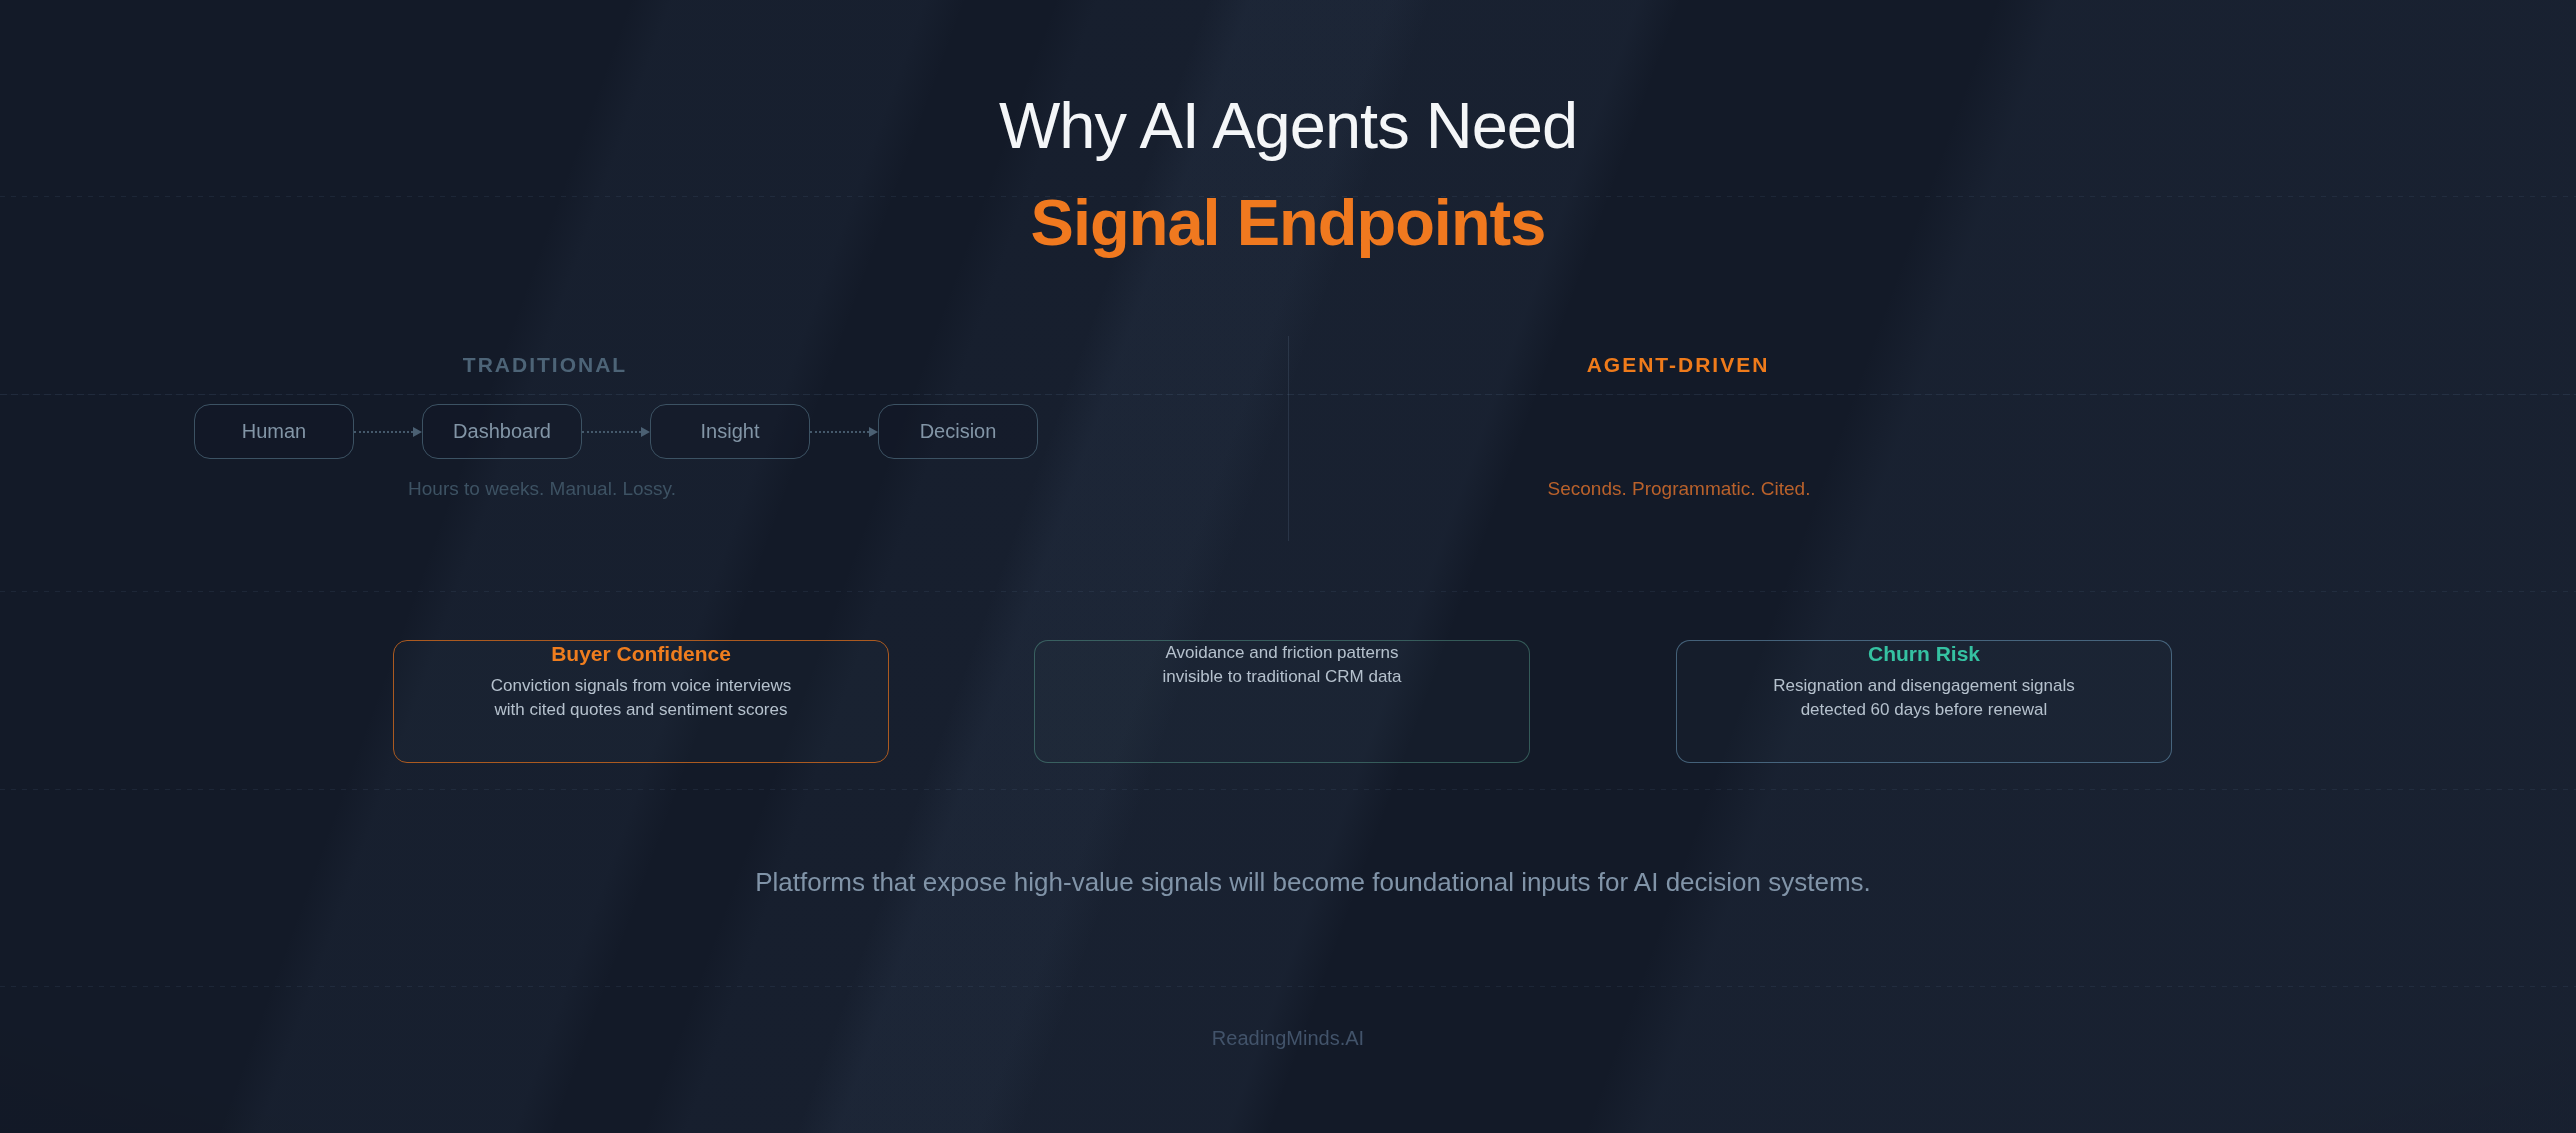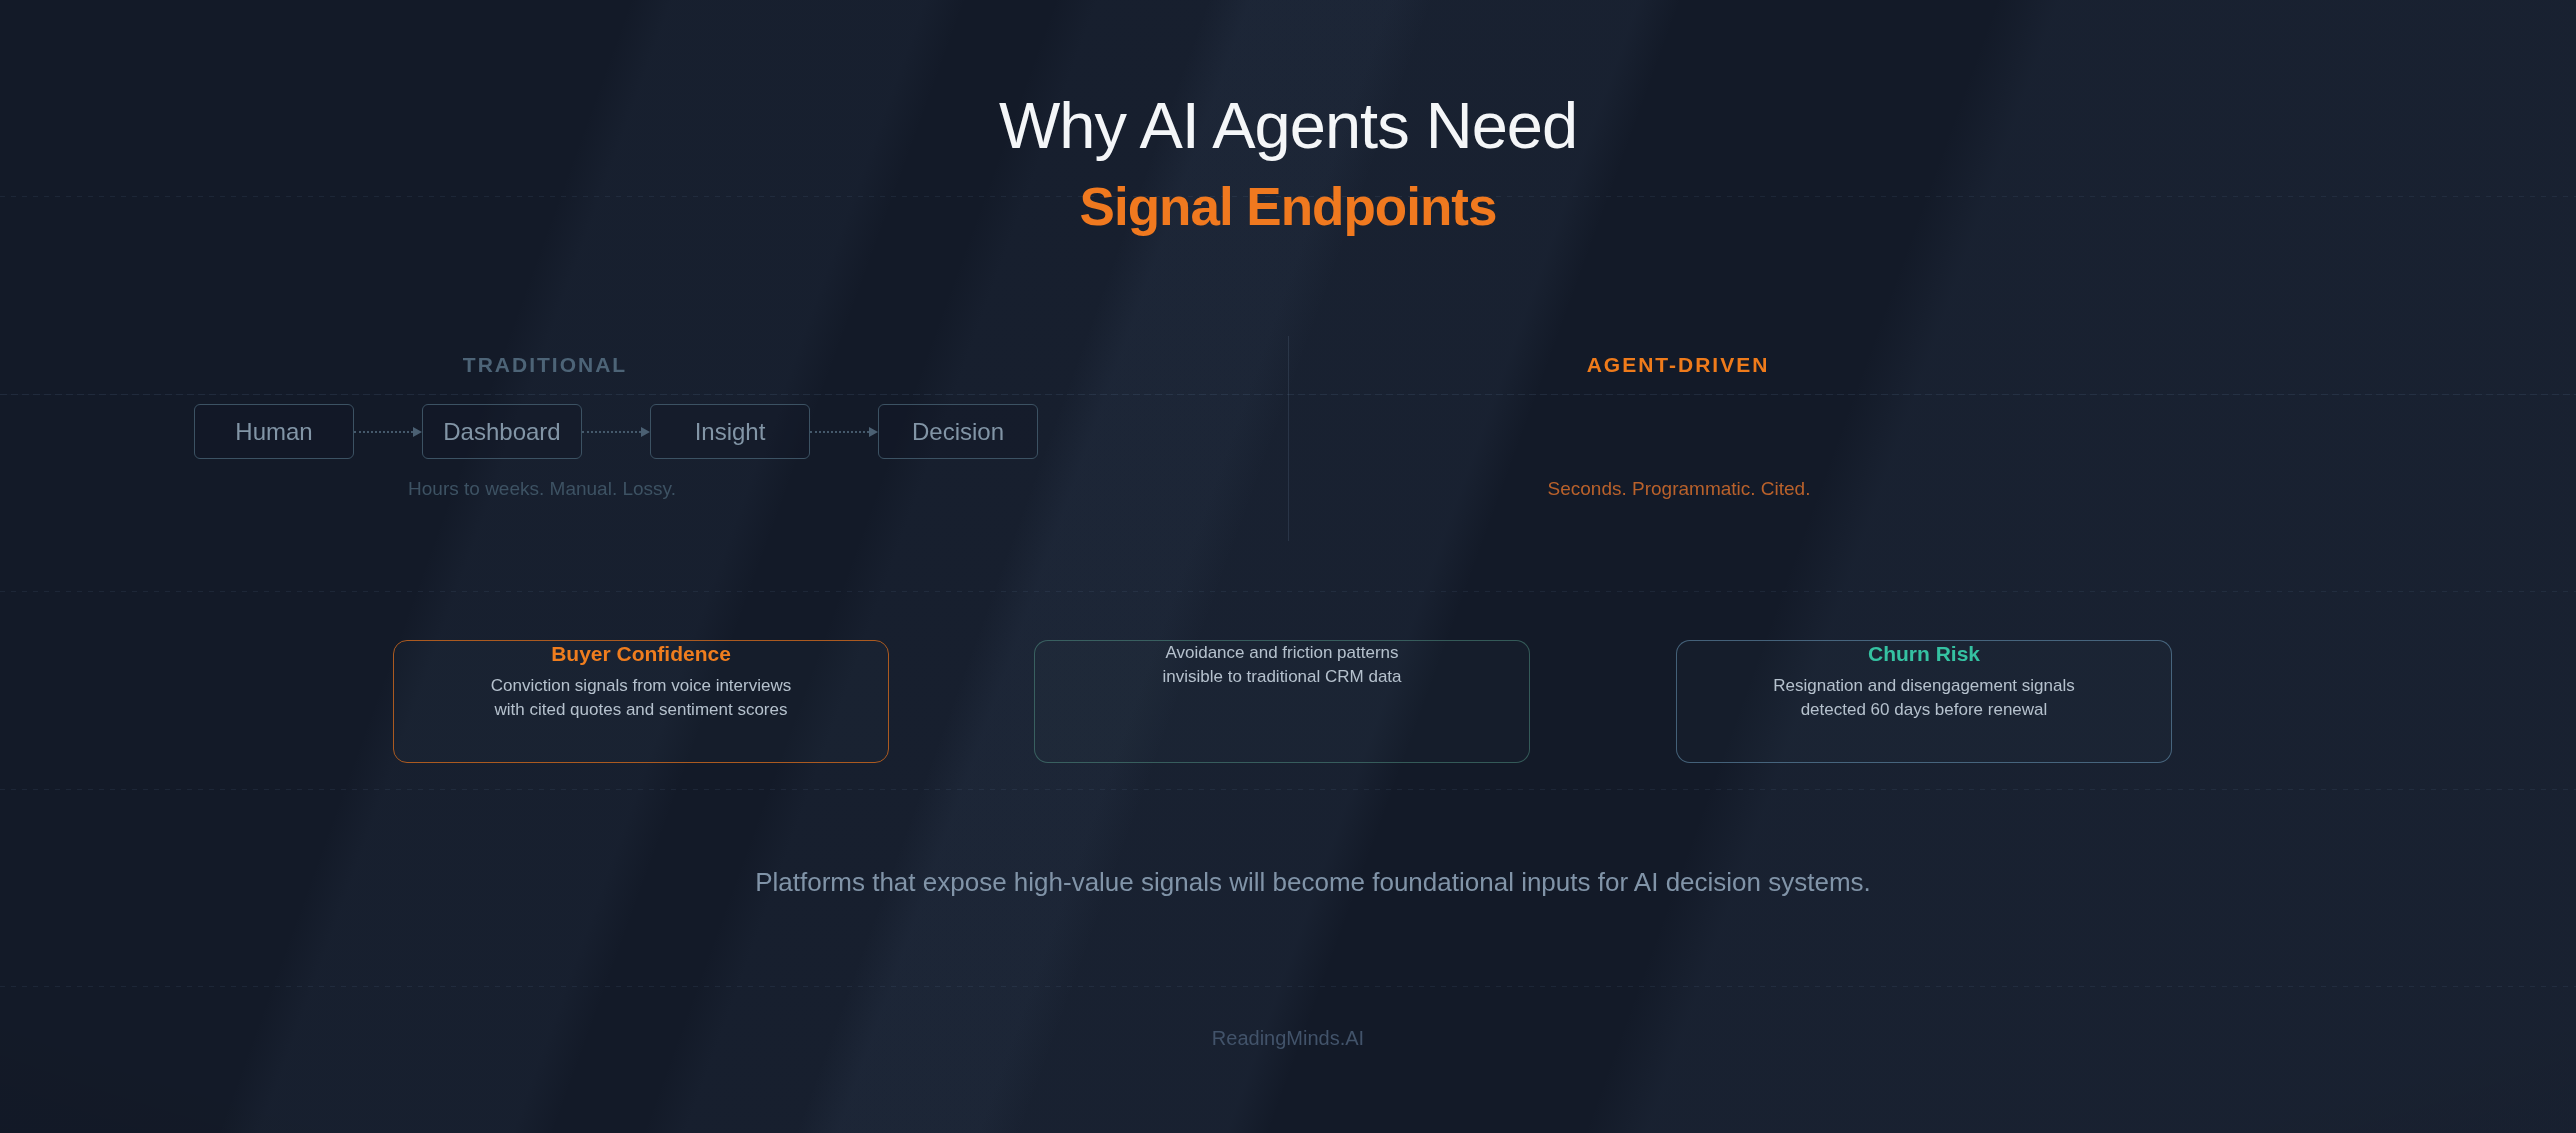--- a/index.html
+++ b/index.html
@@ -55,22 +55,22 @@
     text-align: center;
   }
   .title-line1 {
     font-size: 65px;
     line-height: 73px;
     font-weight: 400;
     letter-spacing: -1px;
     color: #f4f6f8;
   }
   .title-line2 {
-    margin-top: 8px;
-    font-size: 53px;
+    margin-top: 24px;
+    font-size: 65px;
     line-height: 73px;
     font-weight: 700;
     letter-spacing: -1px;
     color: #f0791f;
   }
   
   .section-label {
     position: absolute;
     top: 353px;
     transform: translateX(-50%);
@@ -96,25 +96,25 @@
     top: 404px;
     display: flex;
     align-items: center;
   }
   .flow.trad { left: 194px; }
   .flow.agent { left: 1333px; }
   .node {
     width: 160px;
     height: 55px;
     box-sizing: border-box;
-    border-radius: 6px;
+    border-radius: 16px;
     display: flex;
     align-items: center;
     justify-content: center;
-    font-size: 24px;
+    font-size: 20px;
     white-space: nowrap;
     background: rgba(15,21,34,0.85);
   }
   .node--muted  { border: 1.5px solid #3c5263; color: #8295a6; font-weight: 400; background: rgba(17,24,38,0.35); }
   .node--orange { border: 2px solid #e0741d; color: #f07d1e; font-weight: 700; }
   .node--teal   { border: 2px solid #31c2a0; color: #3cc4a6; font-weight: 700; }
   .node--teal-light { border: 2px solid #35c4a2; color: #c9e8e0; font-weight: 700; }
   .arrow {
     width: 65px;
     height: 55px;

